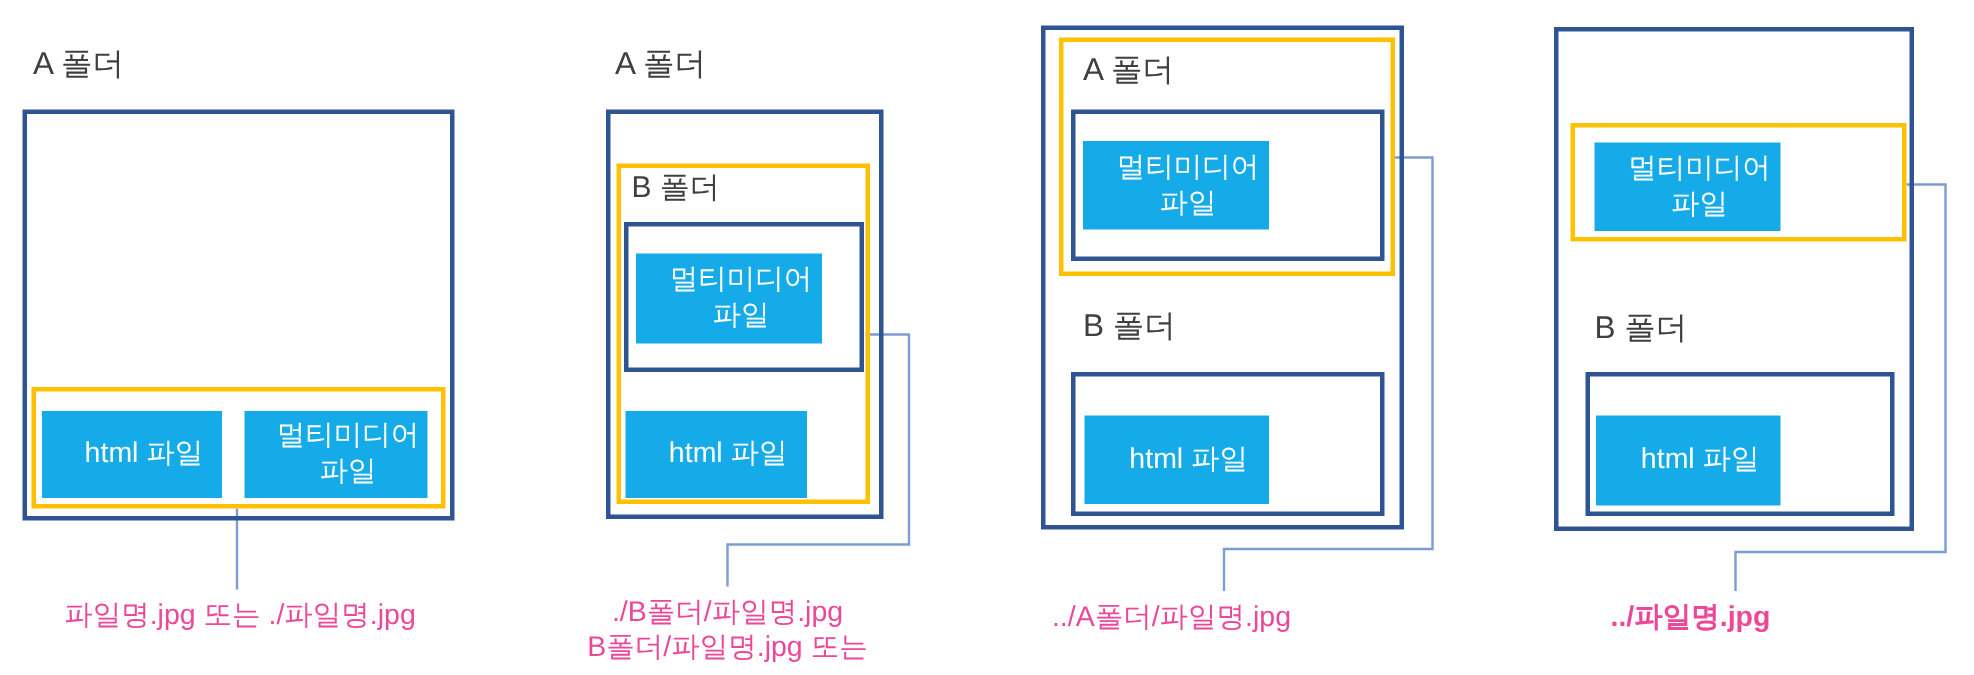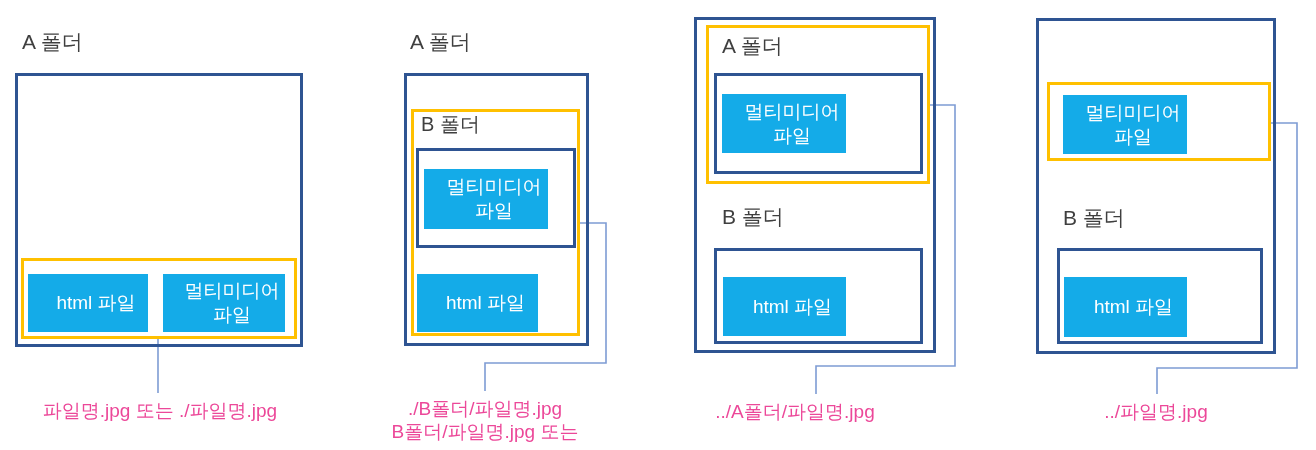--- a/index.html
+++ b/index.html
@@ -92,32 +92,32 @@
     <div class="abs folder-box-thin" style="left:714px;top:73px;width:209px;height:101px;"></div>
 
     <div class="abs file-box" style="left:722px;top:94px;width:124px;height:59px;">멀티미디어 파일</div>
 
     <div class="abs folder-label" style="left:722px;top:203px;">B 폴더</div>
 
     <div class="abs folder-box-thin" style="left:714px;top:248px;width:209px;height:96px;"></div>
 
     <div class="abs file-box" style="left:723px;top:277px;width:123px;height:59px;">html 파일</div>
 
-    <div class="abs caption" style="left:680px;top:400px;width:230px;">../A폴더/파일명.jpg</div>
+    <div class="abs caption" style="left:666px;top:400px;width:230px;">../A폴더/파일명.jpg</div>
   </div>
 
   <div>
     <div class="abs folder-box" style="left:1036px;top:18px;width:240px;height:336px;"></div>
 
     <div class="abs highlight-box" style="left:1047px;top:82px;width:224px;height:79px;"></div>
 
     <div class="abs file-box" style="left:1063px;top:95px;width:124px;height:59px;">멀티미디어 파일</div>
 
     <div class="abs folder-label" style="left:1063px;top:204px;">B 폴더</div>
 
     <div class="abs folder-box-thin" style="left:1057px;top:248px;width:206px;height:96px;"></div>
 
     <div class="abs file-box" style="left:1064px;top:277px;width:123px;height:60px;">html 파일</div>
 
-    <div class="abs caption" style="left:1046px;top:400px;width:220px;">../파일명.jpg</div>
+    <div class="abs caption" style="left:1017px;top:400px;width:220px;font-weight:bold;">../파일명.jpg</div>
   </div>
 
 </div>
 
 </body></html>

